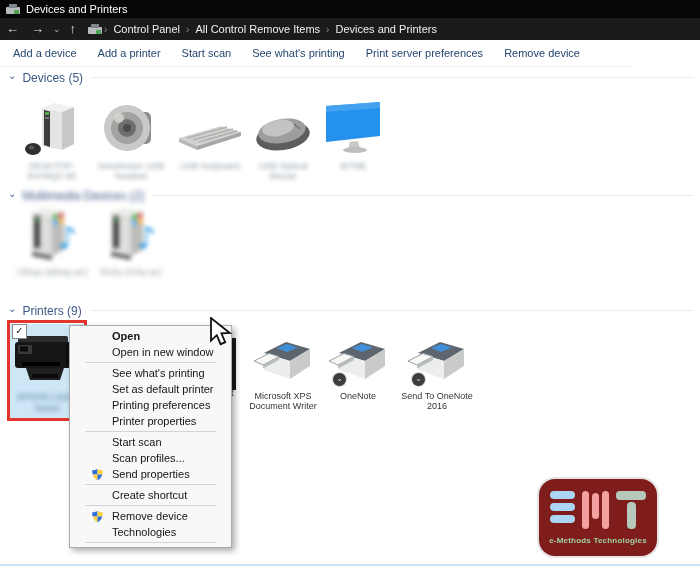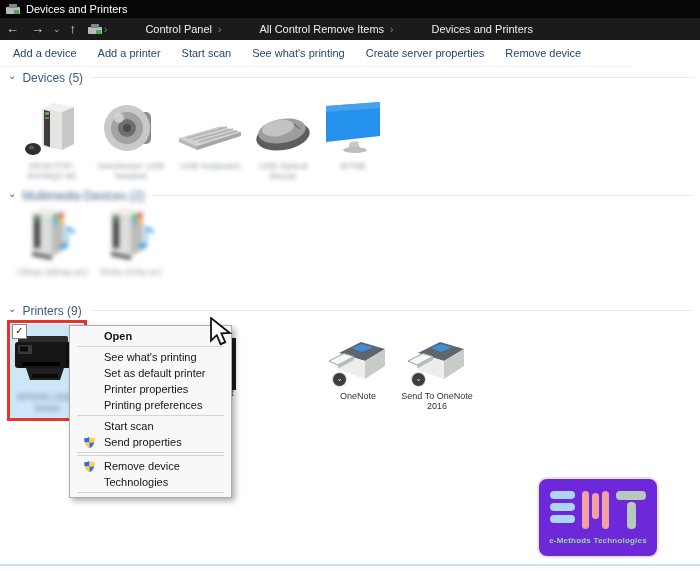--- a/index.html
+++ b/index.html
@@ -14,21 +14,21 @@
   .mini-ico .b1{position:absolute;left:0;top:3px;width:14px;height:7px;background:#b9bcbe;border-radius:1px;}
   .mini-ico .b2{position:absolute;left:3px;top:0;width:8px;height:4px;background:#7e8487;}
   .mini-ico .b3{position:absolute;left:8px;top:6px;width:5px;height:4px;background:#4ea34e;}
 
   
   .navbar{position:absolute;left:0;top:18px;width:700px;height:22px;background:#1b1b1b;
           display:flex;align-items:center;color:#e6e6e6;font-size:11px;}
   .navbtn{color:#e0e0e0;font-size:13px;line-height:22px;padding:0 6px;cursor:default;}
   .navbtn.small{font-size:9px;color:#b5b5b5;padding:0 3px;}
   .addr{display:flex;align-items:center;margin-left:6px;}
-  .crumb{color:#f0f0f0;padding:0 4px;margin-left:32px;}
+  .crumb{color:#f0f0f0;padding:0 4px;}
   .crumb-sep{color:#8c8c8c;font-size:10px;padding:0 2px;}
   .addr-divider{position:absolute;left:364px;top:21px;height:16px;width:1px;background:#2f2f2f;}
 
   
   .toolbar{position:absolute;left:0;top:40px;width:632px;height:26px;background:#fff;
            border-bottom:1px solid #f0f0f0;display:flex;align-items:center;font-size:11px;color:#24466e;}
   .tool-item{margin-left:21px;white-space:nowrap;cursor:default;}
   .tool-item:first-child{margin-left:13px;}
 
   
@@ -57,32 +57,32 @@
   
   .badge{position:absolute;width:13px;height:13px;border-radius:50%;background:#3d3d3d;
          border:1px solid #e9e9e9;color:#d8d8d8;font-size:8px;line-height:12px;text-align:center;}
 
   
   .sliver{position:absolute;left:225px;top:338px;width:11px;height:52px;background:#191919;z-index:1;}
   .sliver-label{position:absolute;left:231px;top:388px;font-size:9px;color:#333;z-index:1;}
 
   
   .ctx{position:absolute;left:69px;top:325px;width:163px;background:#f8f8f8;border:1px solid #ababab;
-       box-shadow:3px 3px 6px rgba(0,0,0,.32);padding:2px 4px;z-index:10;box-sizing:border-box;}
+       box-shadow:3px 3px 6px rgba(0,0,0,.32);padding:2px 12px;z-index:10;box-sizing:border-box;}
   .mi{position:relative;height:16px;line-height:16px;padding-left:30px;font-size:11px;color:#141414;cursor:default;}
   .mi.bold{font-weight:bold;}
   .msep{height:1px;background:#d4d4d4;margin:2px 3px;}
   .mshield{position:absolute;left:9px;top:2px;width:13px;height:13px;}
 
   
   .cursor{position:absolute;left:208px;top:317px;z-index:20;}
 
   
-  .wm{position:absolute;left:537px;top:477px;width:118px;height:77px;background:#6d28d9;
-      border:2px solid #e4e4e4;border-radius:10px;display:flex;flex-direction:column;
+  .wm{position:absolute;left:537px;top:477px;width:118px;height:77px;background:#7f1d1d;
+      border:2px solid #e4e4e4;border-radius:18px;display:flex;flex-direction:column;
       align-items:center;justify-content:center;z-index:3;}
   .wm-letters{display:flex;align-items:flex-start;gap:7px;height:40px;}
   .wm-e{display:flex;flex-direction:column;gap:4px;}
   .wm-e i{display:block;width:25px;height:8px;border-radius:4px;background:#abd5f3;}
   .wm-m{display:flex;gap:3px;align-items:flex-start;}
   .wm-m i{display:block;width:7px;border-radius:4px;background:#f2a0a0;}
   .wm-m i.t{height:38px;} .wm-m i.s{height:26px;margin-top:2px;}
   .wm-t{display:flex;flex-direction:column;align-items:center;}
   .wm-t .bar{width:30px;height:9px;border-radius:4px;background:#b7c9bd;}
   .wm-t .stem{width:9px;height:27px;border-radius:4px;background:#b7c9bd;margin-top:2px;}
@@ -123,21 +123,21 @@
       <span class="crumb">Devices and Printers</span>
     </span>
     <span class="addr-divider"></span>
   </div>
 
   <div class="toolbar">
     <span class="tool-item">Add a device</span>
     <span class="tool-item">Add a printer</span>
     <span class="tool-item">Start scan</span>
     <span class="tool-item">See what's printing</span>
-    <span class="tool-item">Create server properties</span>
+    <span class="tool-item">Print server preferences</span>
     <span class="tool-item">Remove device</span>
   </div>
 
   <div class="sec-header" style="top:70px;">
     <span class="sec-chevron">⌄</span>
     <span>Devices (5)</span>
     <span class="sec-rule"></span>
   </div>
 
   <div class="tile" style="left:14px;top:96px;">
@@ -270,77 +270,93 @@
       <rect x="22" y="44" width="26" height="4" fill="#0a0a0a"></rect>
     </svg>
   </div>
   <div class="epson-label">EPSON L3150 Series</div>
   <div class="checkbox">✓</div>
   <div class="redbox"></div>
 
   <div class="sliver"></div>
   <div class="sliver-label">t</div>
 
-
-  <div class="tile" style="left:320px;top:326px;">
+  <div class="tile" style="left:245px;top:326px;">
     <div class="iconbox">
       <svg width="66" height="52" viewBox="0 0 66 52">
         <polygon points="14,17 36,6 60,13 40,25" fill="#5d666f"></polygon>
         <polygon points="40,25 60,13 60,30 40,43" fill="#c9cbc9"></polygon>
         <polygon points="14,17 40,25 40,43 14,34" fill="#eceeec"></polygon>
         <polygon points="27,12 37,8 48,11.5 37,16" fill="#3f8fd8"></polygon>
         <polygon points="4,25 19,17.5 29,20.5 13,29" fill="#f7f7f6" stroke="#9aa0a5" stroke-width="1"></polygon>
         <polygon points="13,29 29,20.5 29,24 13,32.5" fill="#b9bcbd"></polygon>
       </svg>
     </div>
-    <span class="badge" style="left:12px;top:46px;">⌄</span>
-    <div class="tlabel sharp">OneNote</div>
-  </div>
-
-  <div class="tile" style="left:399px;top:326px;">
+    <div class="tlabel sharp">Microsoft XPS Document Writer</div>
+  </div>
+
+  <div class="tile" style="left:320px;top:326px;">
     <div class="iconbox">
       <svg width="66" height="52" viewBox="0 0 66 52">
         <polygon points="14,17 36,6 60,13 40,25" fill="#5d666f"></polygon>
         <polygon points="40,25 60,13 60,30 40,43" fill="#c9cbc9"></polygon>
         <polygon points="14,17 40,25 40,43 14,34" fill="#eceeec"></polygon>
         <polygon points="27,12 37,8 48,11.5 37,16" fill="#3f8fd8"></polygon>
         <polygon points="4,25 19,17.5 29,20.5 13,29" fill="#f7f7f6" stroke="#9aa0a5" stroke-width="1"></polygon>
         <polygon points="13,29 29,20.5 29,24 13,32.5" fill="#b9bcbd"></polygon>
       </svg>
     </div>
     <span class="badge" style="left:12px;top:46px;">⌄</span>
+    <div class="tlabel sharp">OneNote</div>
+  </div>
+
+  <div class="tile" style="left:399px;top:326px;">
+    <div class="iconbox">
+      <svg width="66" height="52" viewBox="0 0 66 52">
+        <polygon points="14,17 36,6 60,13 40,25" fill="#5d666f"></polygon>
+        <polygon points="40,25 60,13 60,30 40,43" fill="#c9cbc9"></polygon>
+        <polygon points="14,17 40,25 40,43 14,34" fill="#eceeec"></polygon>
+        <polygon points="27,12 37,8 48,11.5 37,16" fill="#3f8fd8"></polygon>
+        <polygon points="4,25 19,17.5 29,20.5 13,29" fill="#f7f7f6" stroke="#9aa0a5" stroke-width="1"></polygon>
+        <polygon points="13,29 29,20.5 29,24 13,32.5" fill="#b9bcbd"></polygon>
+      </svg>
+    </div>
+    <span class="badge" style="left:12px;top:46px;">⌄</span>
     <div class="tlabel sharp">Send To OneNote 2016</div>
   </div>
 
   <div class="ctx">
     <div class="mi bold">Open</div>
+    <div class="mi">Open in new window</div>
     <div class="msep"></div>
     <div class="mi">See what's printing</div>
     <div class="mi">Set as default printer</div>
+    <div class="mi">Printing preferences</div>
     <div class="mi">Printer properties</div>
-    <div class="mi">Printing preferences</div>
     <div class="msep"></div>
     <div class="mi">Start scan</div>
+    <div class="mi">Scan profiles...</div>
     <div class="mi">
       <svg class="mshield" viewBox="0 0 16 16">
         <defs>
             <clipPath id="sh1">
               <path d="M8 1 C10 2.3 12.6 2.9 14.6 2.9 C14.6 8.2 13 12.6 8 15.2 C3 12.6 1.4 8.2 1.4 2.9 C3.4 2.9 6 2.3 8 1 Z"></path>
             </clipPath>
           </defs>
         <g clip-path="url(#sh1)">
           <rect x="0" y="0" width="8" height="8" fill="#2e6fd8"></rect>
             <rect x="8" y="0" width="8" height="8" fill="#ffd23e"></rect>
           <rect x="0" y="8" width="8" height="8" fill="#ffd23e"></rect>
             <rect x="8" y="8" width="8" height="8" fill="#2e6fd8"></rect>
         </g>
       </svg>
       <span>Send properties</span>
     </div>
     <div class="msep"></div>
+    <div class="mi">Create shortcut</div>
     <div class="msep"></div>
     <div class="mi">
       <svg class="mshield" viewBox="0 0 16 16">
         <defs>
             <clipPath id="sh2">
               <path d="M8 1 C10 2.3 12.6 2.9 14.6 2.9 C14.6 8.2 13 12.6 8 15.2 C3 12.6 1.4 8.2 1.4 2.9 C3.4 2.9 6 2.3 8 1 Z"></path>
             </clipPath>
           </defs>
         <g clip-path="url(#sh2)">
           <rect x="0" y="0" width="8" height="8" fill="#2e6fd8"></rect>

